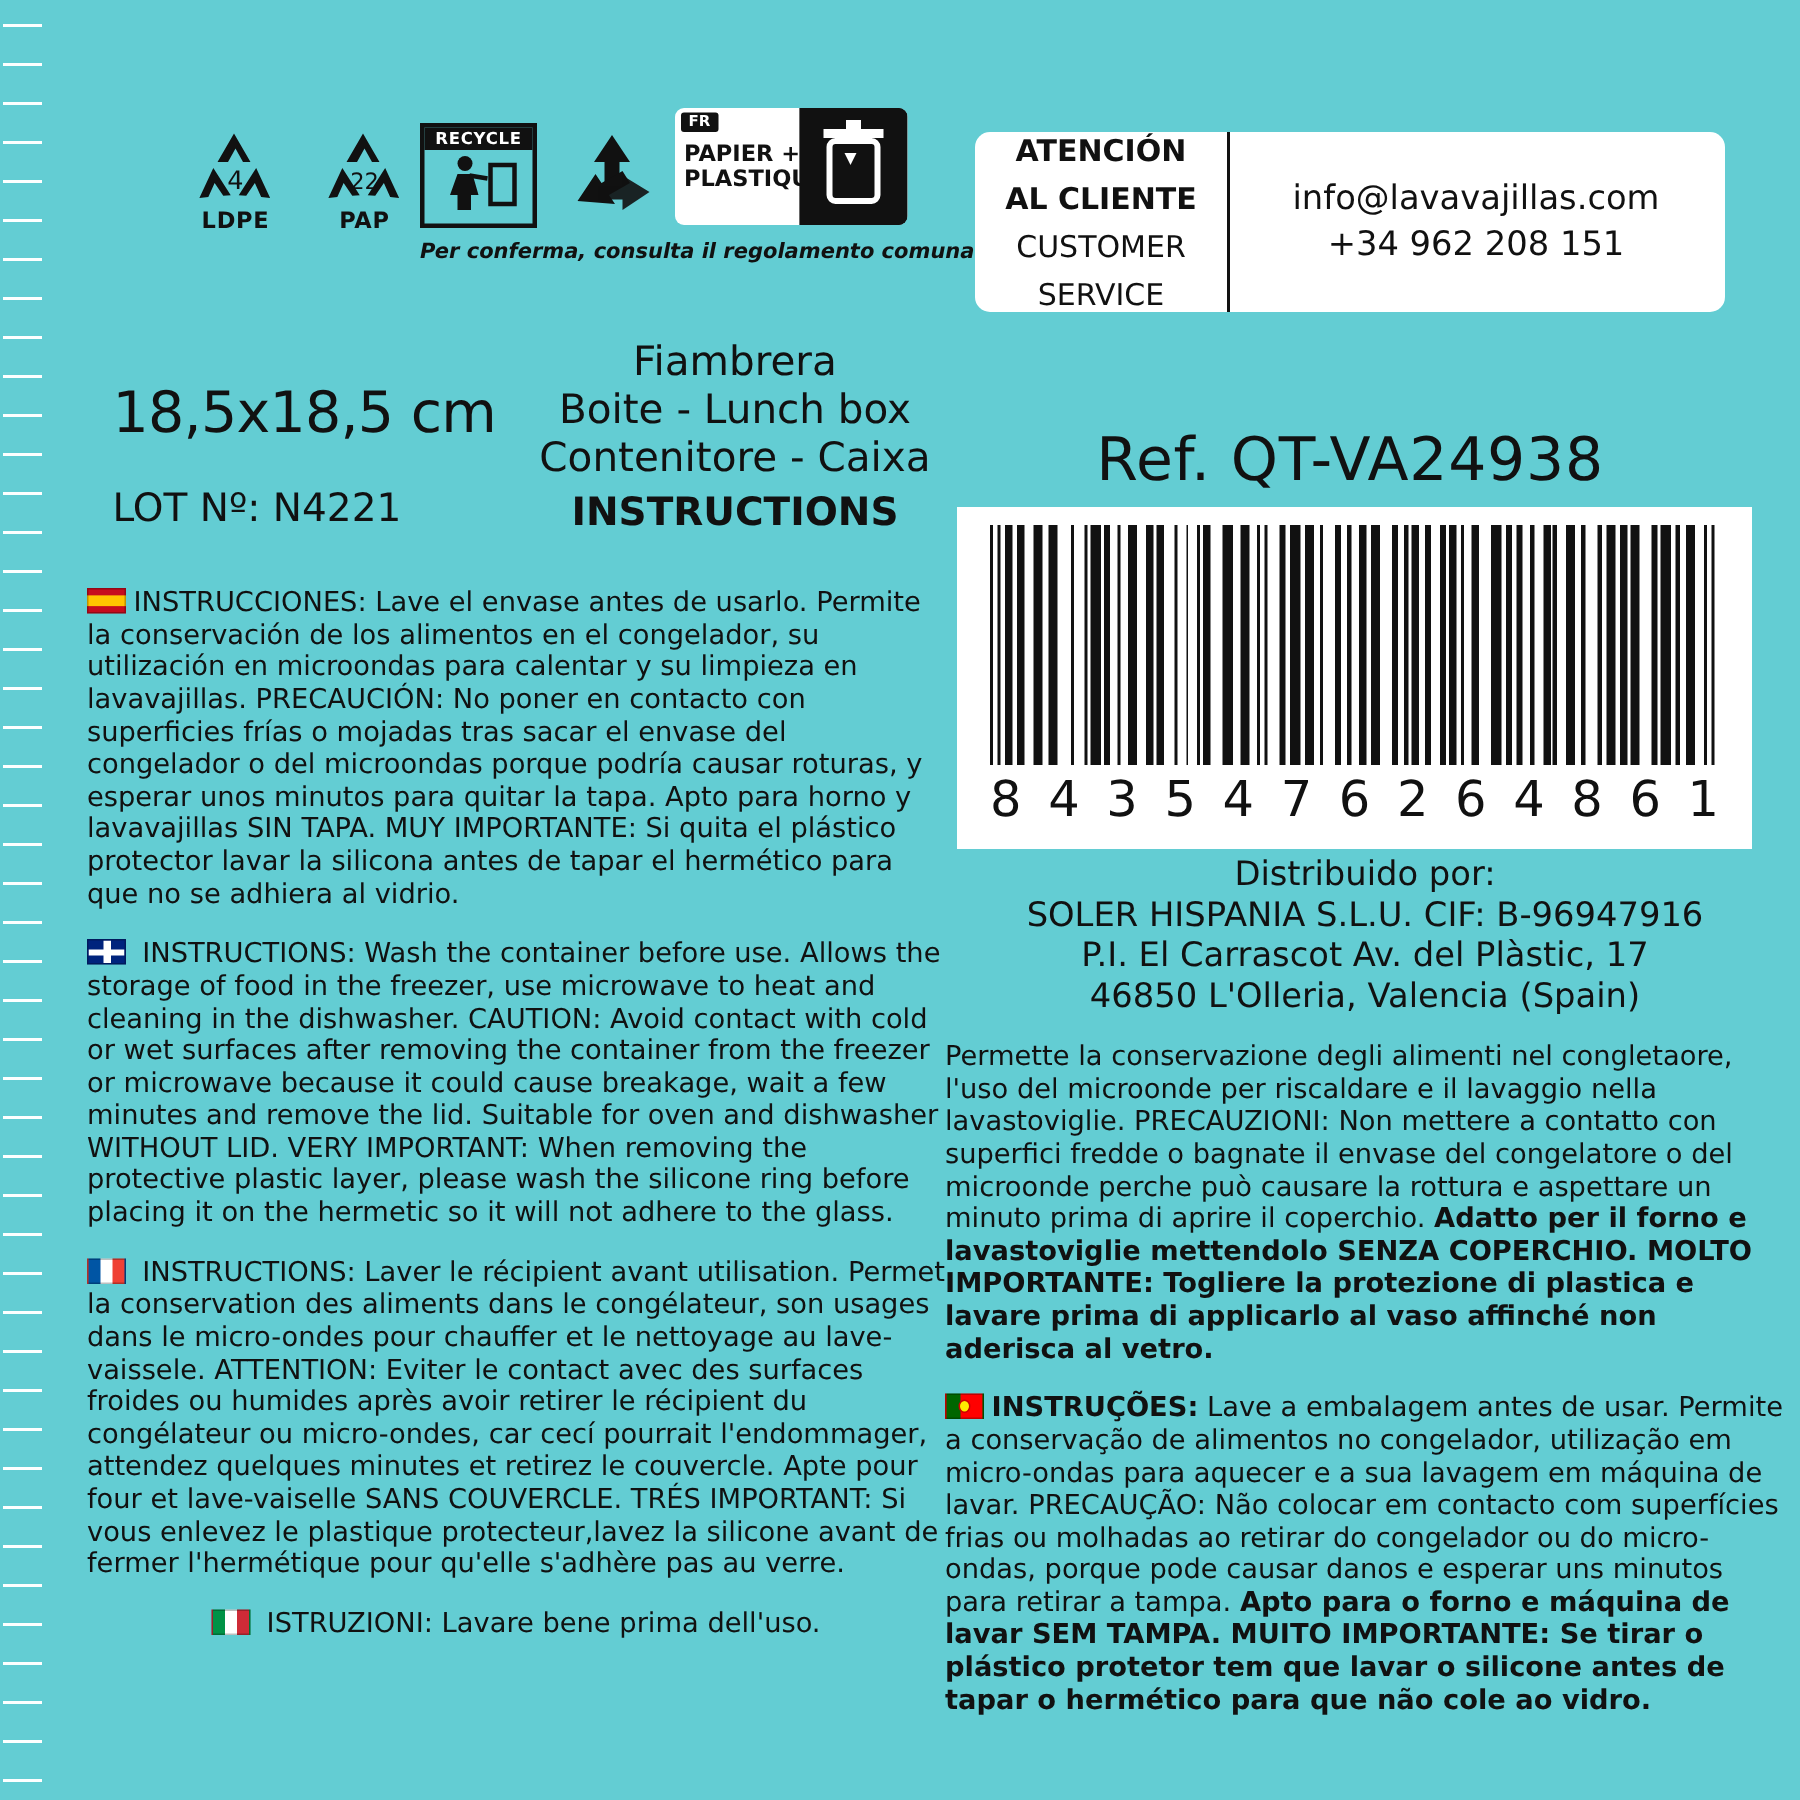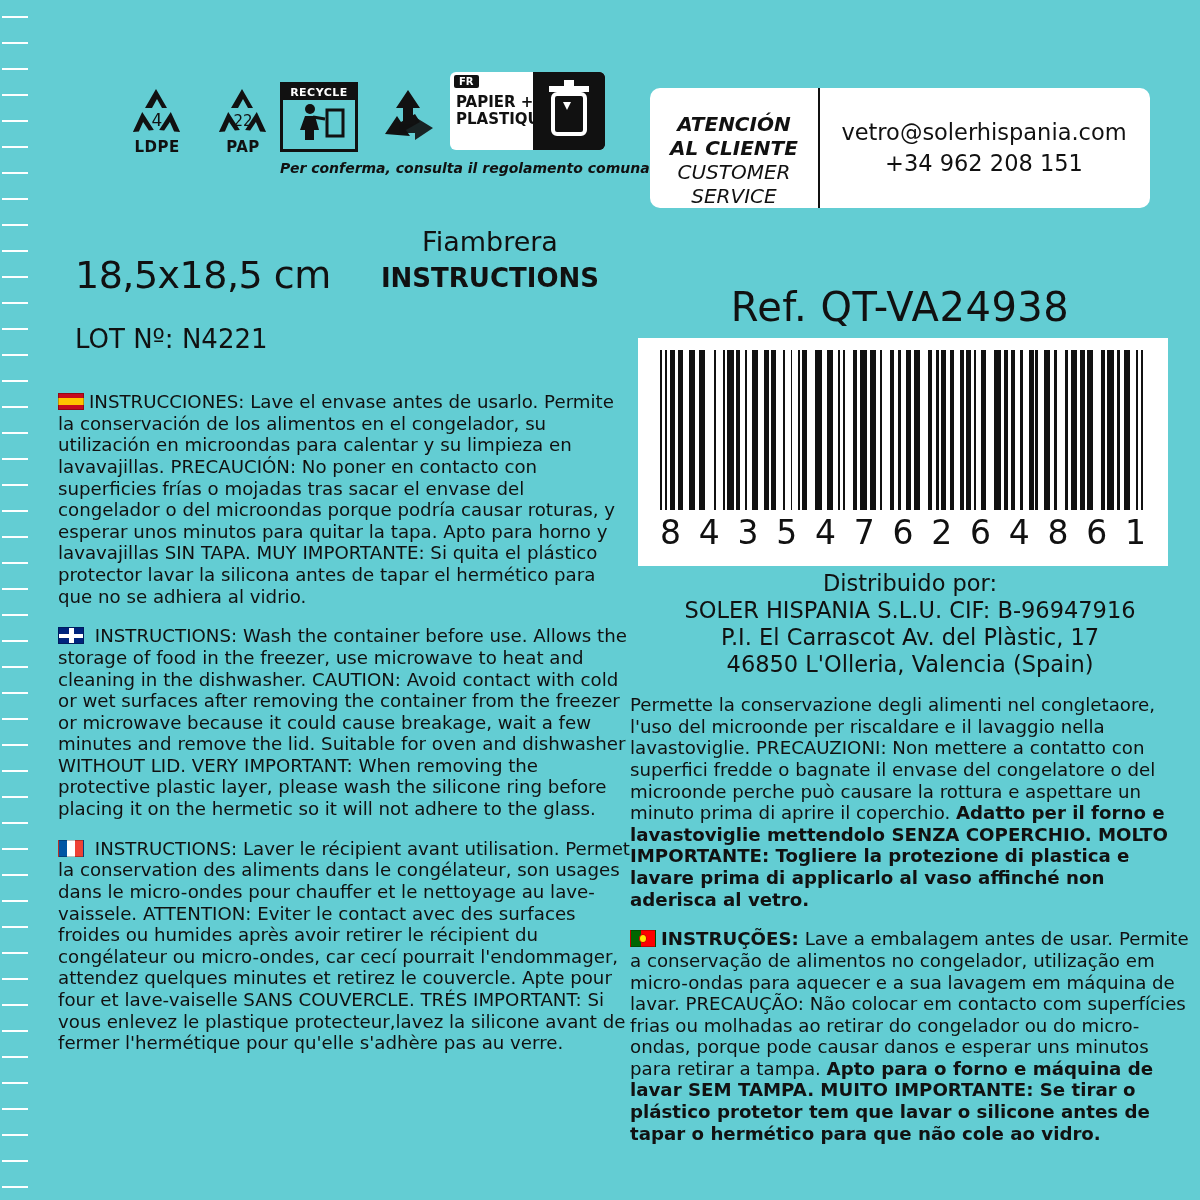--- a/index.html
+++ b/index.html
@@ -80,21 +80,21 @@
   .center{text-align:center;}
 
   
   .contact{
     position:absolute;left:620px;top:80px;width:500px;height:120px;
     background:#fff;border-radius:10px;
   }
   .contact .cleft{
     position:absolute;left:0;top:0;width:168px;height:120px;
     border-right:2px solid #111;text-align:center;
-    display:flex;flex-direction:column;justify-content:flex-end;font-style:italic;
+    display:flex;flex-direction:column;justify-content:space-between;
   }
   .cleft .l1{font-size:20px;font-weight:700;line-height:24px;}
   .cleft .l2{font-size:20px;font-weight:400;line-height:24px;}
   .cright{position:absolute;left:168px;top:0;right:0;height:120px;
     display:flex;flex-direction:column;justify-content:center;align-items:center;}
   .cright div{font-size:22.5px;line-height:31px;}
   .social{
     position:absolute;left:620px;top:204px;width:500px;height:52px;
     background:#fff;border-radius:10px;display:flex;align-items:center;justify-content:center;gap:16px;
   }
@@ -289,48 +289,53 @@
     </div>
 
     <div class="conferma">Per conferma, consulta il regolamento comunale</div>
   </div>
 
   <div class="size">18,5x18,5 cm</div>
   <div class="lot">LOT Nº: N4221</div>
 
   <div class="titleblock">
     <div>Fiambrera</div>
+    <div>Boite - Lunch box</div>
+    <div>Contenitore - Caixa</div>
     <div class="bold">INSTRUCTIONS</div>
   </div>
 
   <div class="col-l">
 
     <p class="para">
       <span class="flag flag-es"></span><b>INSTRUCCIONES:</b><span> Lave el envase antes de usarlo. Permite la conservación de los alimentos en el congelador, su utilización en microondas para calentar  y su  limpieza en lavavajillas. PRECAUCIÓN: No poner en contacto con superficies frías o mojadas tras sacar el envase del congelador o del microondas porque podría causar roturas, y esperar unos minutos para quitar la tapa. </span><b>Apto para horno y lavavajillas SIN TAPA. MUY IMPORTANTE: Si quita el plástico protector lavar la silicona antes de tapar el hermético para que no se adhiera al vidrio.</b>
     </p>
 
     <p class="para">
       <span class="flag flag-uk"></span><b> INSTRUCTIONS:</b><span> Wash the container before use. Allows the storage of food in the freezer, use microwave to heat and cleaning in the dishwasher. CAUTION: Avoid contact with cold or wet surfaces after removing the container from the freezer or microwave because it could cause breakage, wait a few minutes and remove the lid. </span><b>Suitable for oven and dishwasher WITHOUT LID. VERY IMPORTANT: When removing the protective plastic layer, please wash the silicone ring before placing it on the hermetic so it will not adhere to the glass.</b>
     </p>
 
     <p class="para">
       <span class="flag flag-fr"></span><span>  INSTRUCTIONS:</span><span> Laver le récipient avant utilisation. Permet la conservation des aliments dans le congélateur, son usages dans le micro-ondes pour chauffer et le nettoyage au lave-vaissele. ATTENTION: Eviter le contact avec des surfaces froides ou humides après avoir retirer le récipient du congélateur ou micro-ondes, car cecí pourrait l'endommager, attendez quelques minutes et retirez le couvercle. </span><b>Apte pour four et lave-vaiselle SANS COUVERCLE. TRÉS IMPORTANT: Si vous enlevez le plastique protecteur,lavez la silicone avant de fermer l'hermétique pour qu'elle s'adhère pas au verre.</b>
     </p>
 
+    <p class="para center">
+      <span class="flag flag-it"></span><span> ISTRUZIONI:</span><span> Lavare bene prima dell'uso.</span>
+    </p>
   </div>
 
   <div class="contact">
     <div class="cleft">
       <div class="l1">ATENCIÓN</div>
       <div class="l1">AL CLIENTE</div>
       <div class="l2">CUSTOMER</div>
       <div class="l2">SERVICE</div>
     </div>
     <div class="cright">
-      <div>vetro@solerhispania.com</div>
+      <div>info@lavavajillas.com</div>
       <div>+34 962 208 151</div>
     </div>
   </div>
 
 
   <div class="ref">Ref. QT-VA24938</div>
 
   <div class="barcode">
     <div class="bars" id="bars">
         <i style="width:3px"></i>

